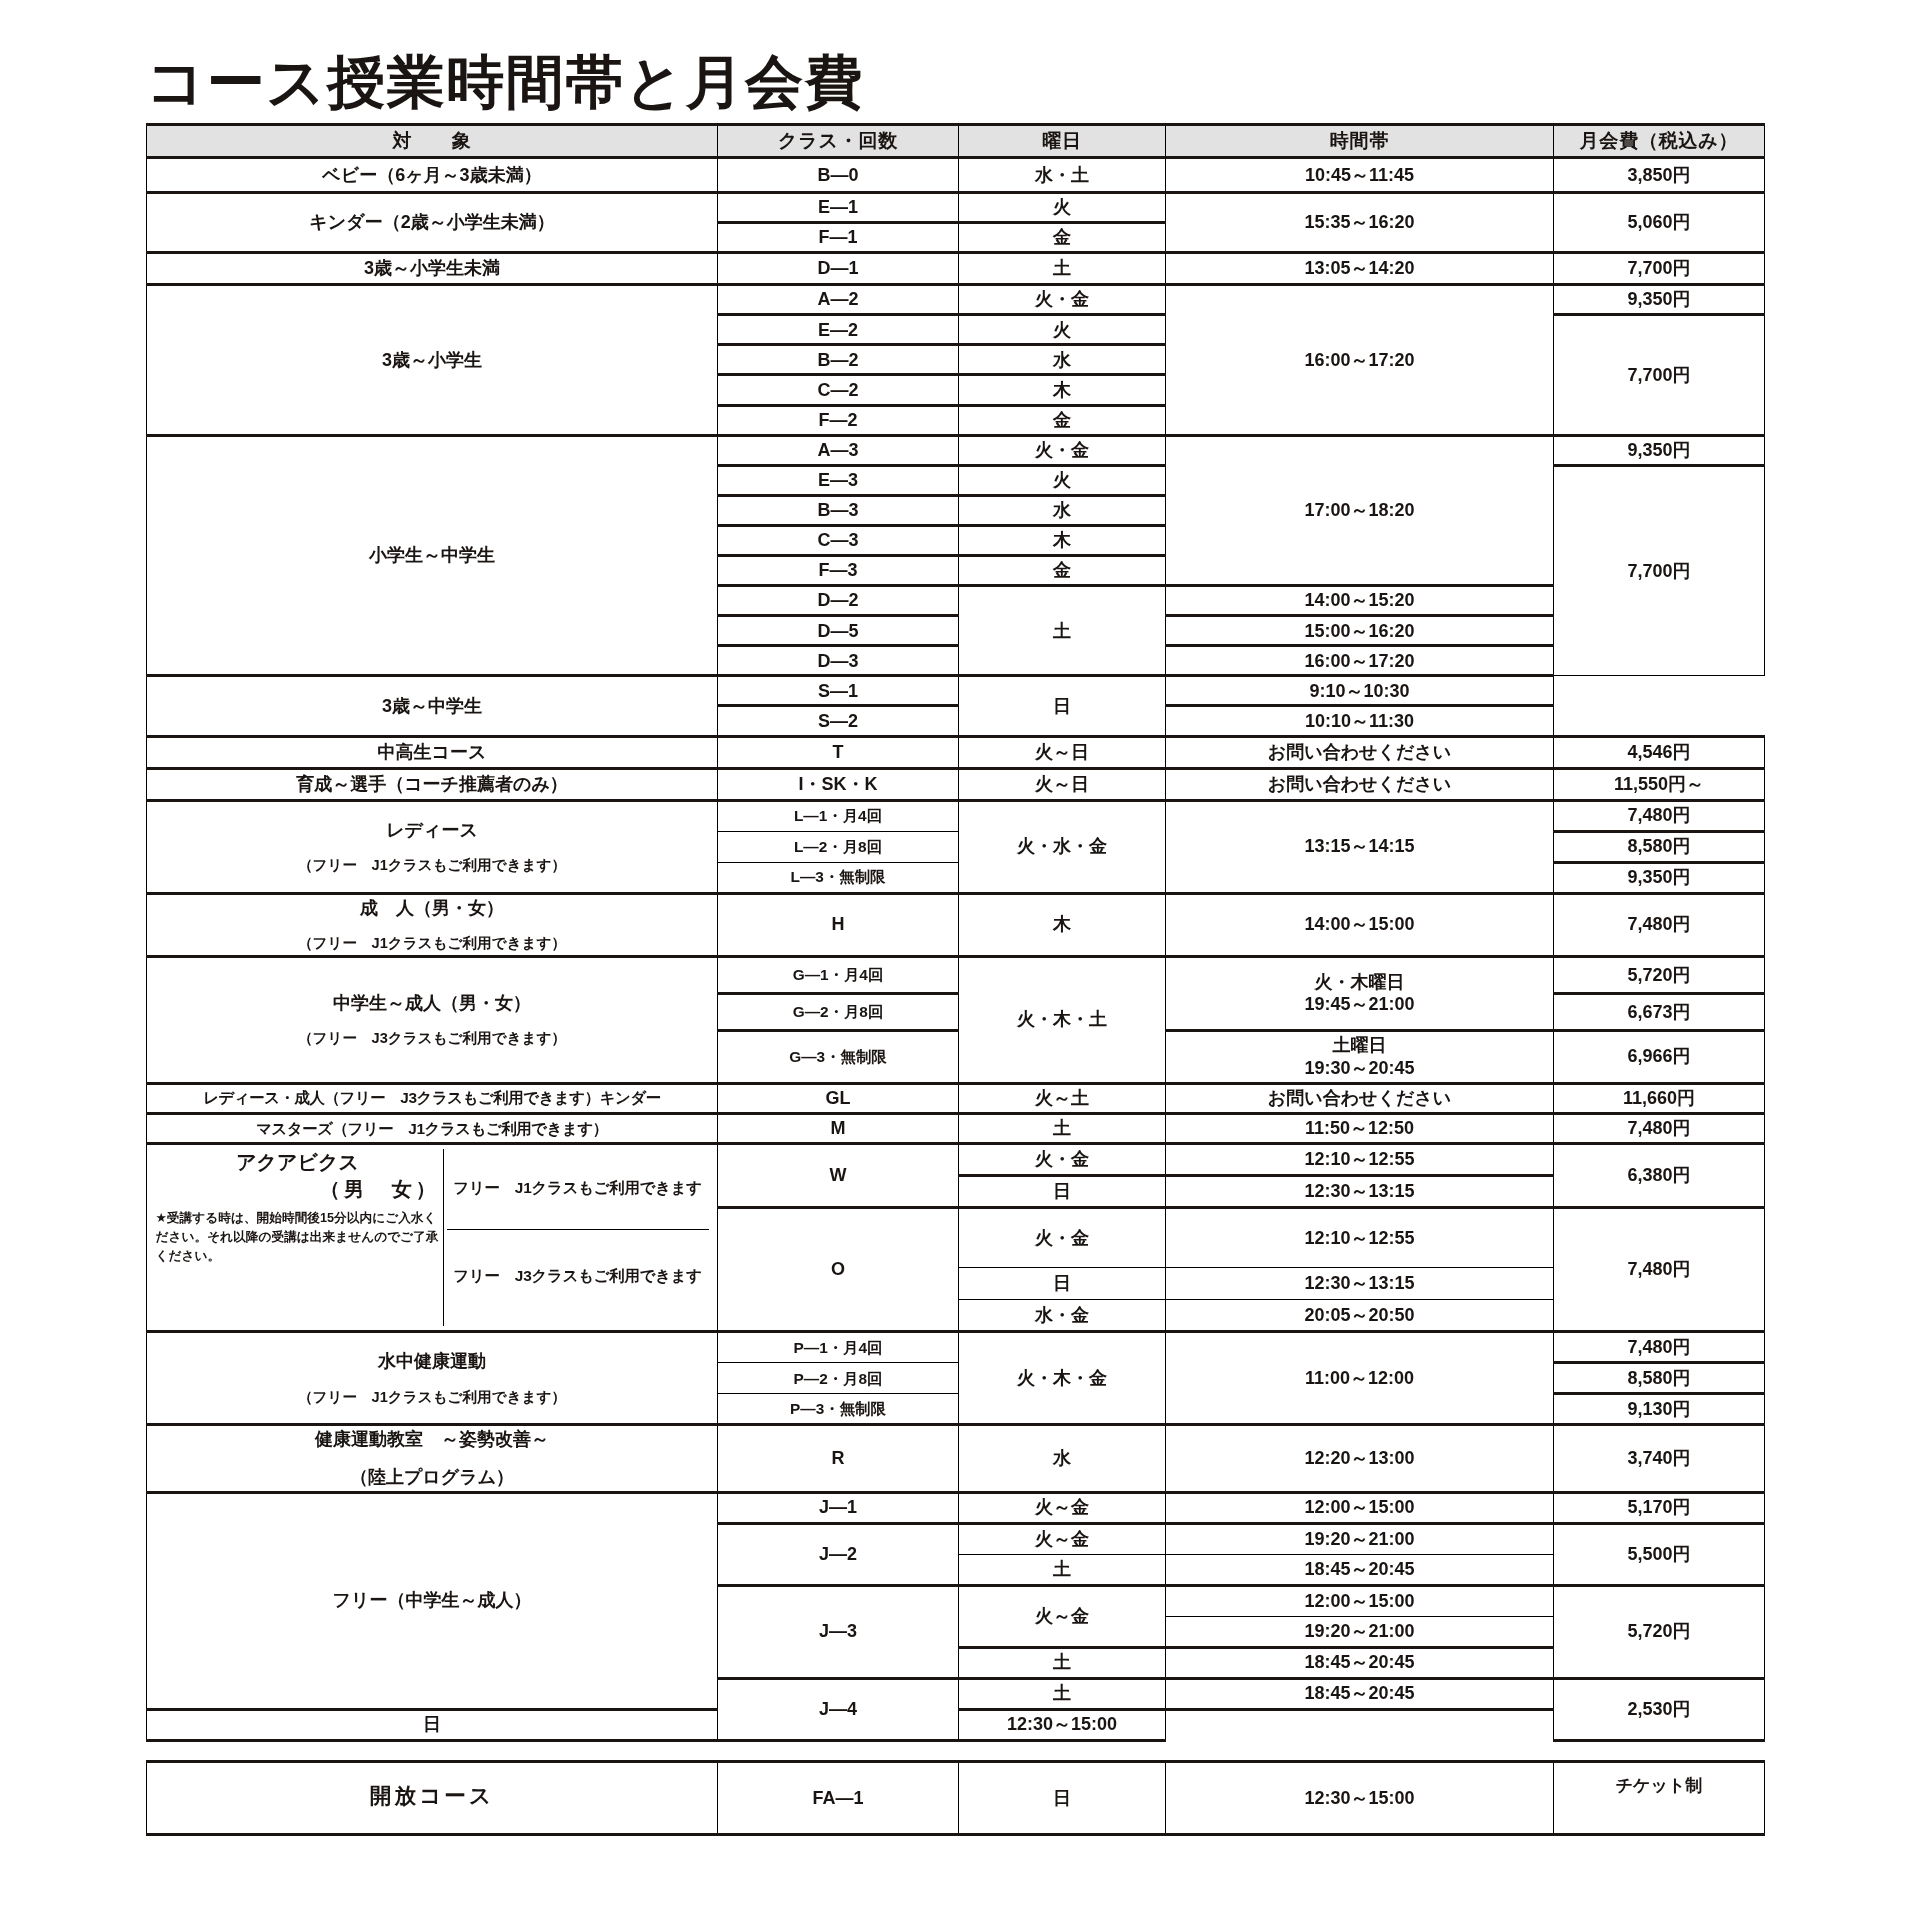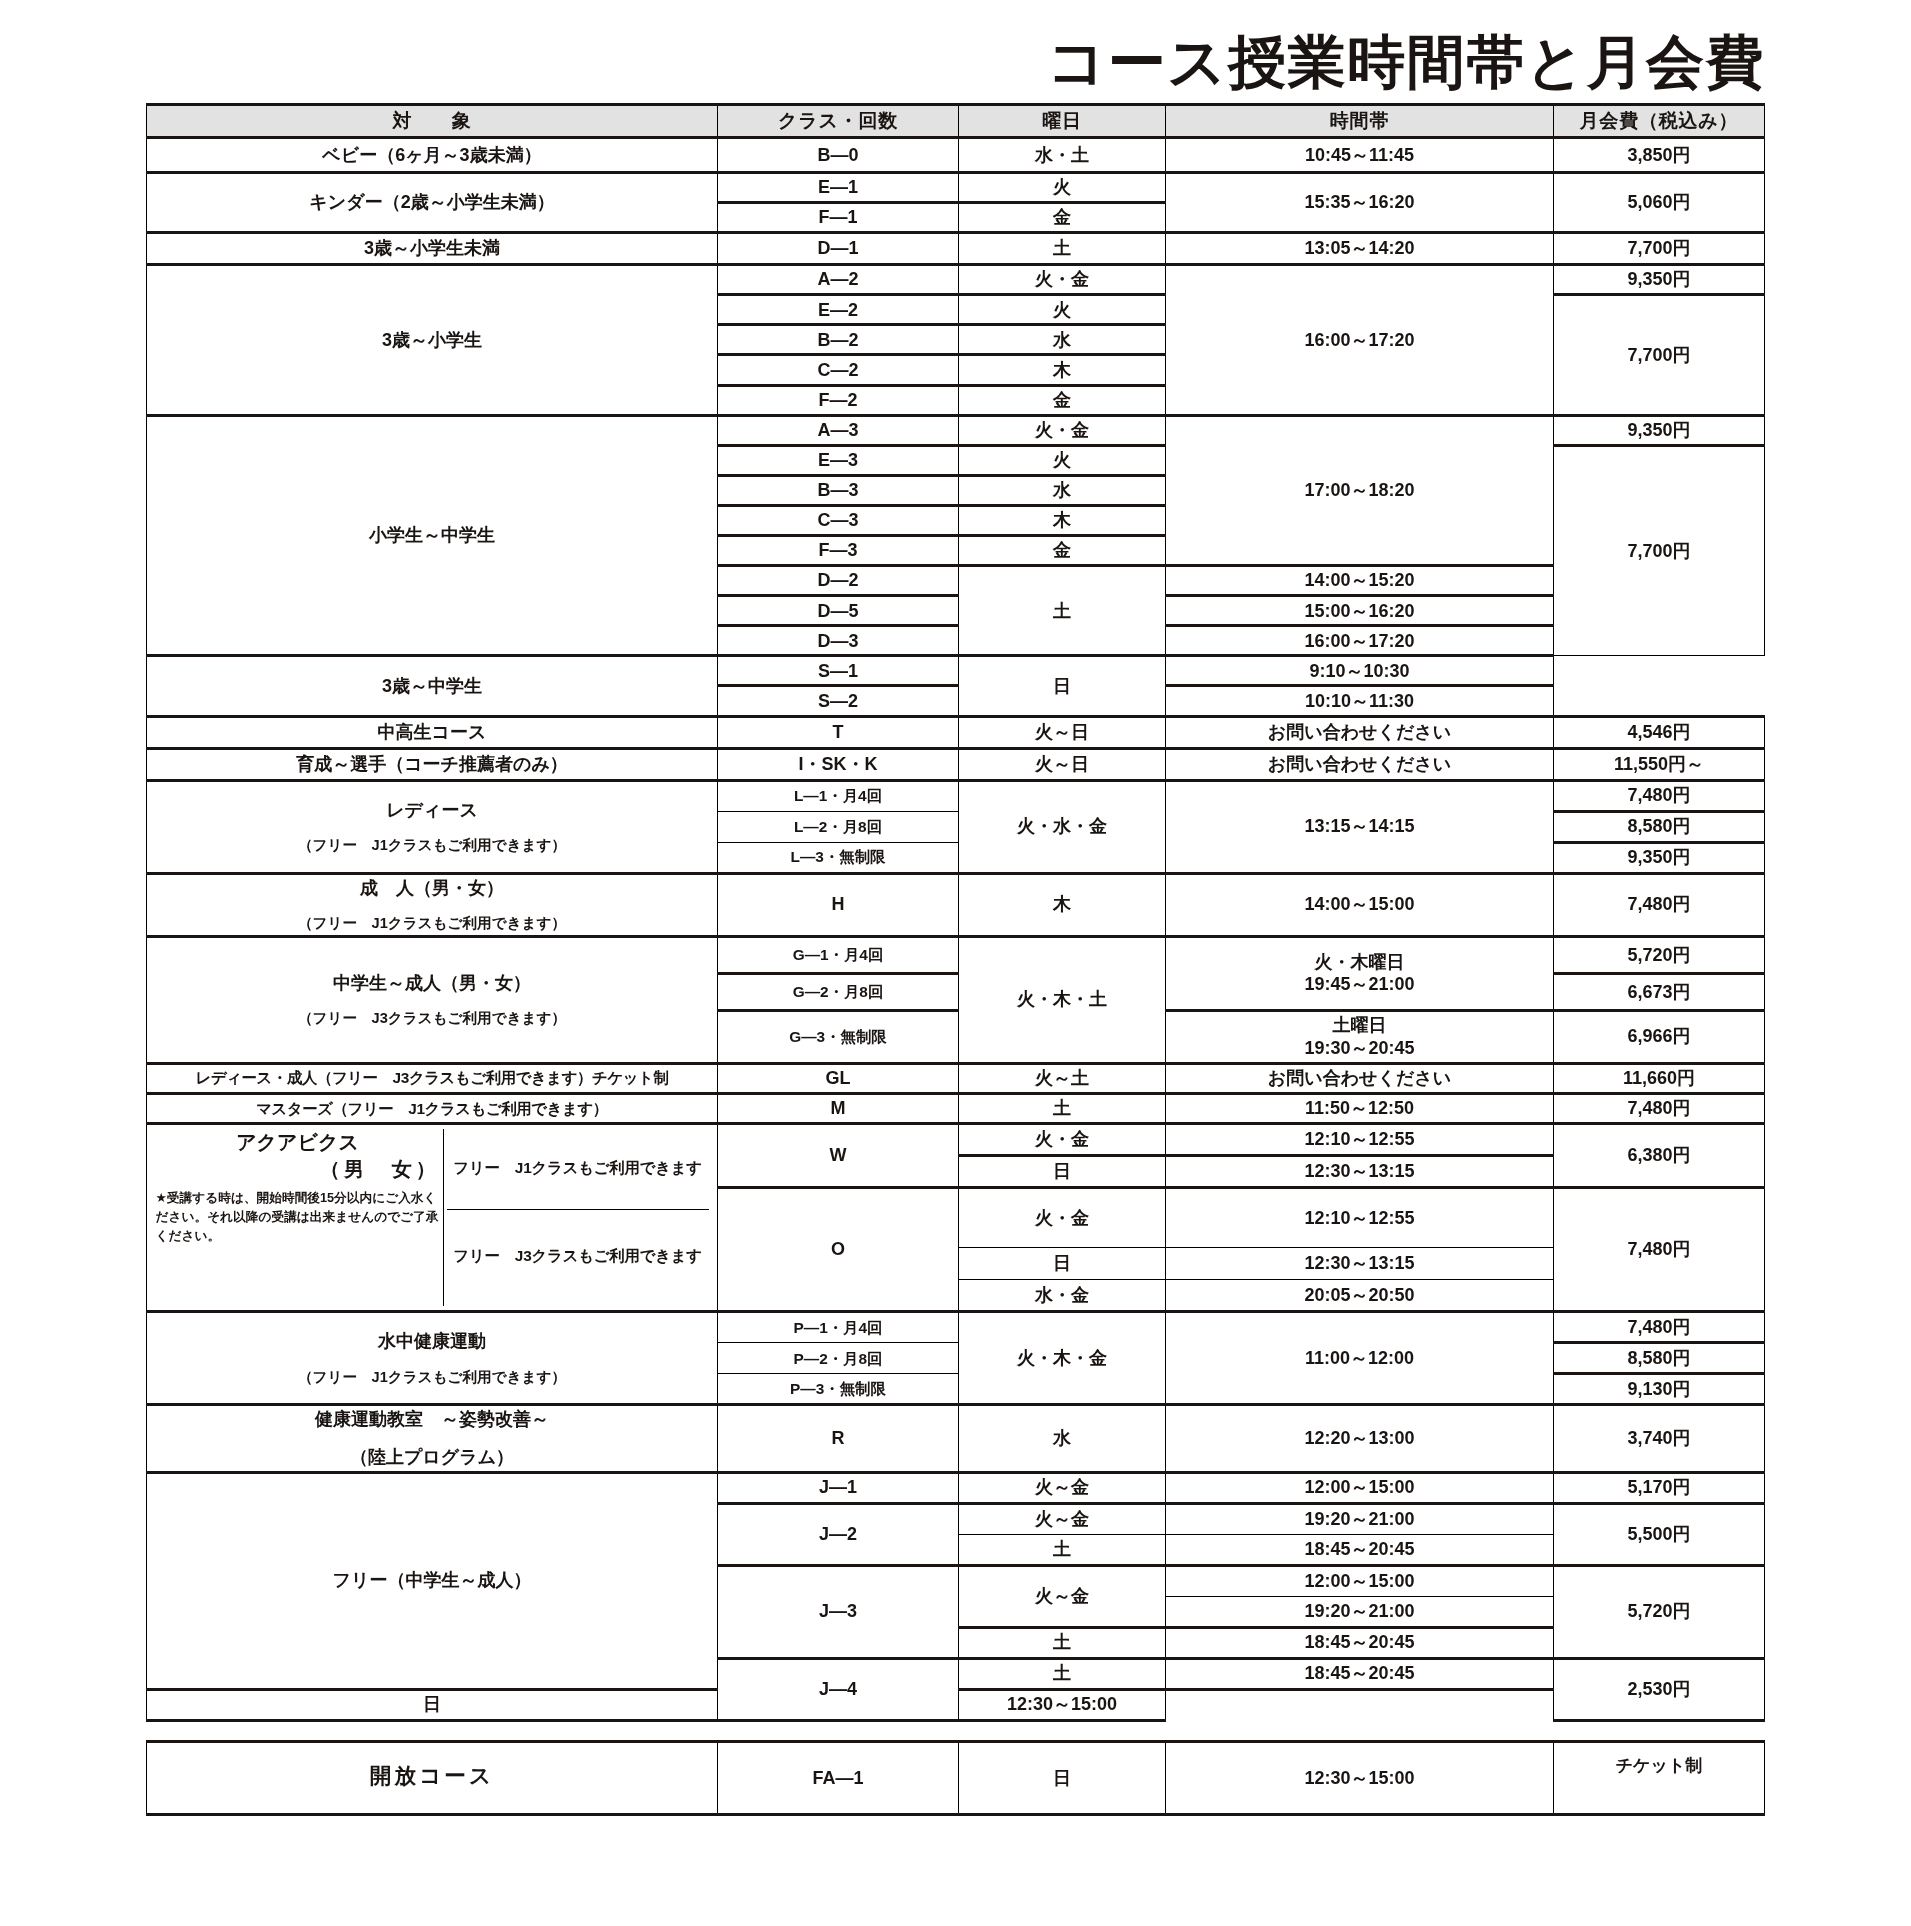--- a/index.html
+++ b/index.html
@@ -7,25 +7,25 @@
   body {
     width: 1911px; height: 2703px;
     font-family: "Liberation Sans", "DejaVu Sans", sans-serif;
     color:#1a1512;
     -webkit-font-smoothing: antialiased;
   }
   .page { position:relative; width:1911px; height:2703px; padding: 0 146px; }
 
   
   .title {
-    text-align:right;
+    text-align:left;
     font-size: 58px;
     font-weight: bold;
     letter-spacing: 1.5px;
-    padding-top: 30px;
+    padding-top: 50px;
     line-height: 1.1;
     color:#1a1512;
   }
   .revision {
     text-align:right;
     font-size: 17.7px;
     font-weight:bold;
     padding-top: 11.6px;
     padding-right: 11.6px;
     letter-spacing:0.4px;
@@ -303,21 +303,21 @@
       <tr style="height:37px">
         <td class="rowlabel-sm thicktop">G―3・無制限</td>
         <td class="thicktop">
           <span>土曜日</span><br>
           <span>19:30～20:45</span>
         </td>
         <td class="thicktop">6,966円</td>
       </tr>
 
       <tr class="grp" style="height:28px">
-        <td class="wrapcell">レディース・成人（フリー　J3クラスもご利用できます）チケット制</td>
+        <td class="wrapcell">レディース・成人（フリー　J3クラスもご利用できます）キンダー</td>
         <td>GL</td>
         <td>火～土</td>
         <td>お問い合わせください</td>
         <td>11,660円</td>
       </tr>
 
       <tr class="grp" style="height:28px">
         <td class="wrapcell">マスターズ（フリー　J1クラスもご利用できます）</td>
         <td>M</td>
         <td>土</td>

